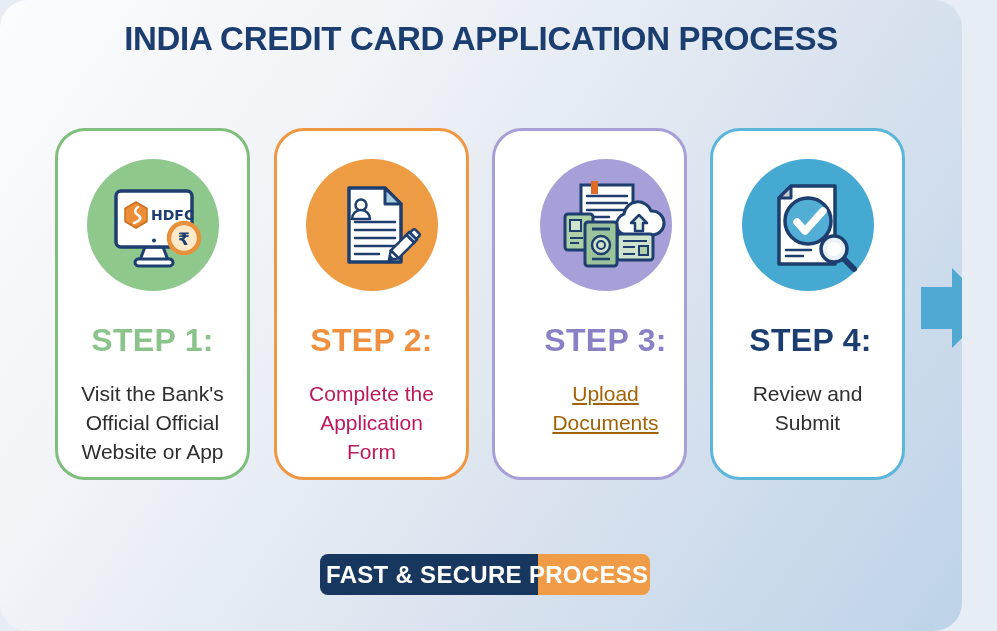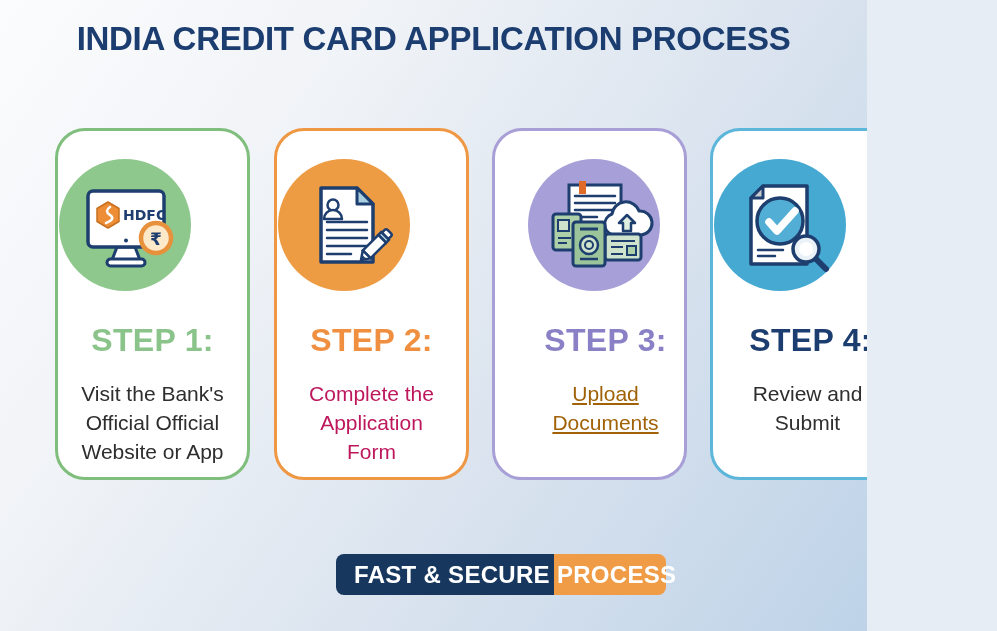--- a/index.html
+++ b/index.html
@@ -1,45 +1,46 @@
 <!DOCTYPE html>
 <html><head>
 <meta charset="utf-8">
 <style>
   html,body{margin:0;padding:0;background:#e7edf4;}
   *{box-sizing:border-box;}
   .stage{
-    position:relative;width:867px;height:631px;overflow:hidden;
+    position:relative;width:962px;height:631px;overflow:hidden;
     font-family:"Liberation Sans",sans-serif;
     background:linear-gradient(125deg,#fbfcfd 0%,#f0f3f7 30%,#d8e2ee 65%,#bed3e8 100%);
+    border-radius:28px;
   }
   .title{
     position:absolute;top:20px;left:0;right:0;margin:0;
     text-align:center;font-size:33px;font-weight:700;letter-spacing:-0.3px;
   }
   .card{
     position:absolute;top:128px;width:195px;height:352px;
     background:#ffffff;border:3px solid #ccc;border-radius:30px;
-    display:flex;flex-direction:column;
+    display:flex;flex-direction:column;align-items:center;
     padding-top:27px;text-align:center;
   }
   .card.c1{left:55px;}
   .card.c2{left:274px;}
   .card.c3{left:492px;}
   .card.c4{left:710px;}
   .icon-wrap{width:134px;height:134px;}
   .step-label{
     margin:30px 0 0;font-size:32px;font-weight:700;letter-spacing:.3px;
   }
   .step-desc{
     margin:20px 0 0;font-size:21px;line-height:29px;white-space:pre-line;
   }
   .banner{
-    position:absolute;left:336px;top:554px;width:330px;height:41px;
-    border-radius:8px;display:flex;align-items:center;padding-left:18px;
+    position:absolute;left:320px;top:554px;width:330px;height:41px;
+    border-radius:8px;display:flex;align-items:center;padding-left:6px;
   }
   .banner span{
     color:#ffffff;font-size:24px;font-weight:700;letter-spacing:.3px;white-space:nowrap;
   }
   .next-arrow{position:absolute;left:921px;top:268px;}
   .card svg text{font-family:"DejaVu Sans","Liberation Sans",sans-serif;}
 </style>
 </head>
 <body>
 

